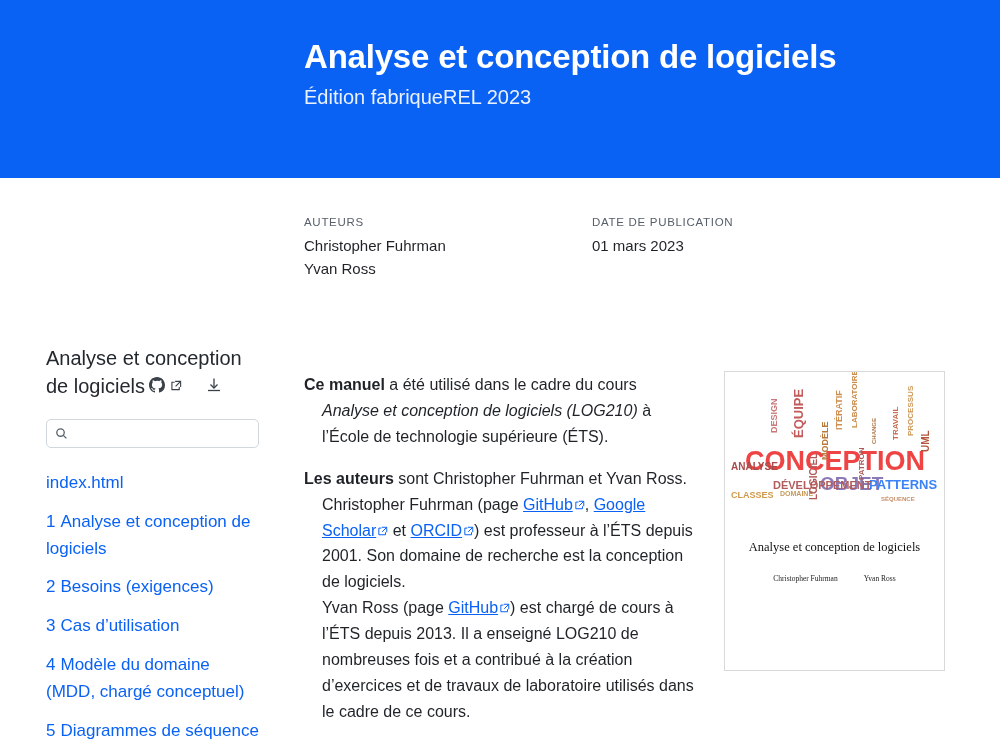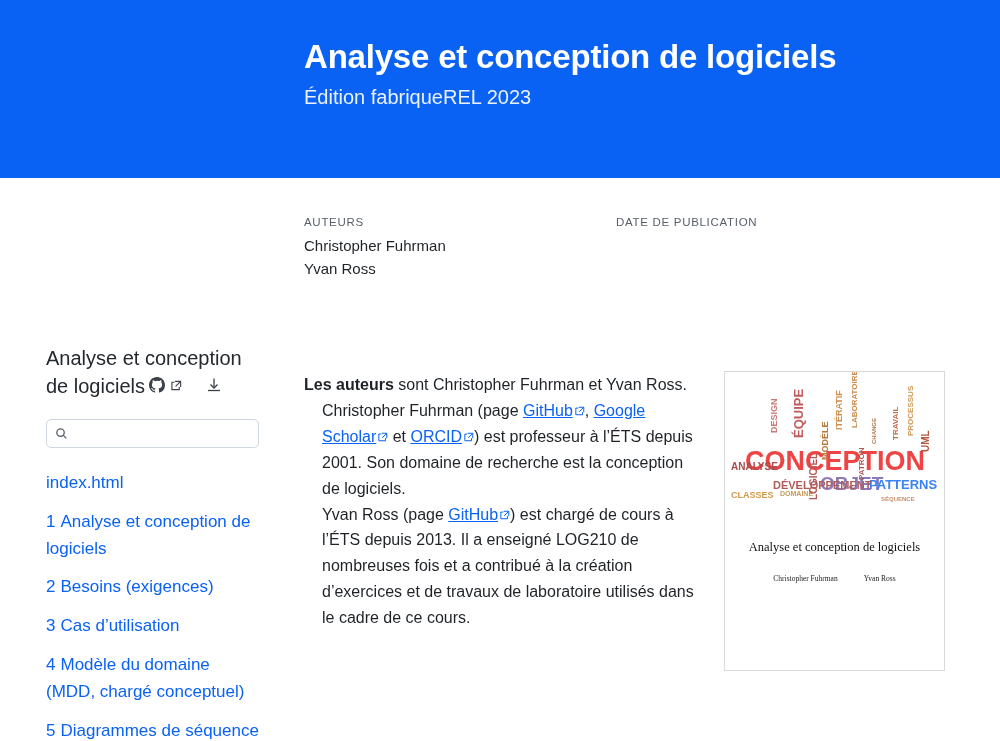--- a/index.html
+++ b/index.html
@@ -49,21 +49,21 @@
     margin: 9px 0 0 0;
     color: #eaf1ff;
   }
 
   
   .meta {
     position: absolute;
     left: 304px;
     top: 216px;
     display: flex;
-    gap: 112px;
+    gap: 88px;
   }
   .meta-group { min-width: 200px; }
   .meta-label {
     font-size: 11.5px;
     letter-spacing: 0.7px;
     color: #57606a;
     text-transform: uppercase;
     margin-bottom: 7px;
   }
   .meta-value {
@@ -226,20 +226,21 @@
   </div>
 
   <div class="meta">
     <div class="meta-group">
       <div class="meta-label">AUTEURS</div>
       <div class="meta-value">Christopher Fuhrman</div>
       <div class="meta-value">Yvan Ross</div>
     </div>
     <div class="meta-group">
       <div class="meta-label">DATE DE PUBLICATION</div>
+      <div class="meta-value">01 mars 2023</div>
     </div>
   </div>
 
   <div class="sidebar">
     <h2 class="sidebar-title">
       <span>Analyse et conception de logiciels</span><span class="title-icons">
           <a class="icon-btn" href="#">
             <svg width="16" height="16" viewBox="0 0 16 16" fill="currentColor">
               <path d="M8 0C3.58 0 0 3.58 0 8c0 3.54 2.29 6.53 5.47 7.59.4.07.55-.17.55-.38 0-.19-.01-.82-.01-1.49-2.01.37-2.53-.49-2.69-.94-.09-.23-.48-.94-.82-1.13-.28-.15-.68-.52-.01-.53.63-.01 1.08.58 1.23.82.72 1.21 1.87.87 2.33.66.07-.52.28-.87.51-1.07-1.78-.2-3.64-.89-3.64-3.95 0-.87.31-1.59.82-2.15-.08-.2-.36-1.02.08-2.12 0 0 .67-.21 2.2.82a7.4 7.4 0 0 1 2-.27c.68 0 1.36.09 2 .27 1.53-1.04 2.2-.82 2.2-.82.44 1.1.16 1.92.08 2.12.51.56.82 1.27.82 2.15 0 3.07-1.87 3.75-3.65 3.95.29.25.54.73.54 1.48 0 1.07-.01 1.93-.01 2.2 0 .21.15.46.55.38A8.01 8.01 0 0 0 16 8c0-4.42-3.58-8-8-8z"></path>
             </svg>
@@ -287,20 +288,21 @@
       <li>
         <a href="#"><span class="num">4</span><span>Modèle du domaine (MDD, chargé conceptuel)</span></a>
       </li>
       <li>
         <a href="#"><span class="num">5</span><span>Diagrammes de séquence système (DSS)</span></a>
       </li>
     </ul>
   </div>
 
   <div class="content">
+    <p class="hang"><b>Ce manuel</b><span> a été utilisé dans le cadre du cours </span><i>Analyse et conception de logiciels (LOG210)</i><span> à l’École de technologie supérieure (ÉTS).</span></p>
 
     <p class="hang"><b>Les auteurs</b><span> sont Christopher Fuhrman et Yvan Ross.</span><br>
       <span>Christopher Fuhrman (page </span><a href="#"><span>GitHub</span></a><span class="ext"><svg width="10" height="10" viewBox="0 0 12 12" fill="none" stroke="#0a62f5" stroke-width="1.2">
             <path d="M4.5 1.5H10.5V7.5"></path>
             <path d="M10.5 1.5L5 7"></path>
             <path d="M9 7.5v3h-8v-8h3"></path>
           </svg></span><span>, </span><a href="#"><span>Google Scholar</span></a><span class="ext"><svg width="10" height="10" viewBox="0 0 12 12" fill="none" stroke="#0a62f5" stroke-width="1.2">
             <path d="M4.5 1.5H10.5V7.5"></path>
             <path d="M10.5 1.5L5 7"></path>
             <path d="M9 7.5v3h-8v-8h3"></path>

